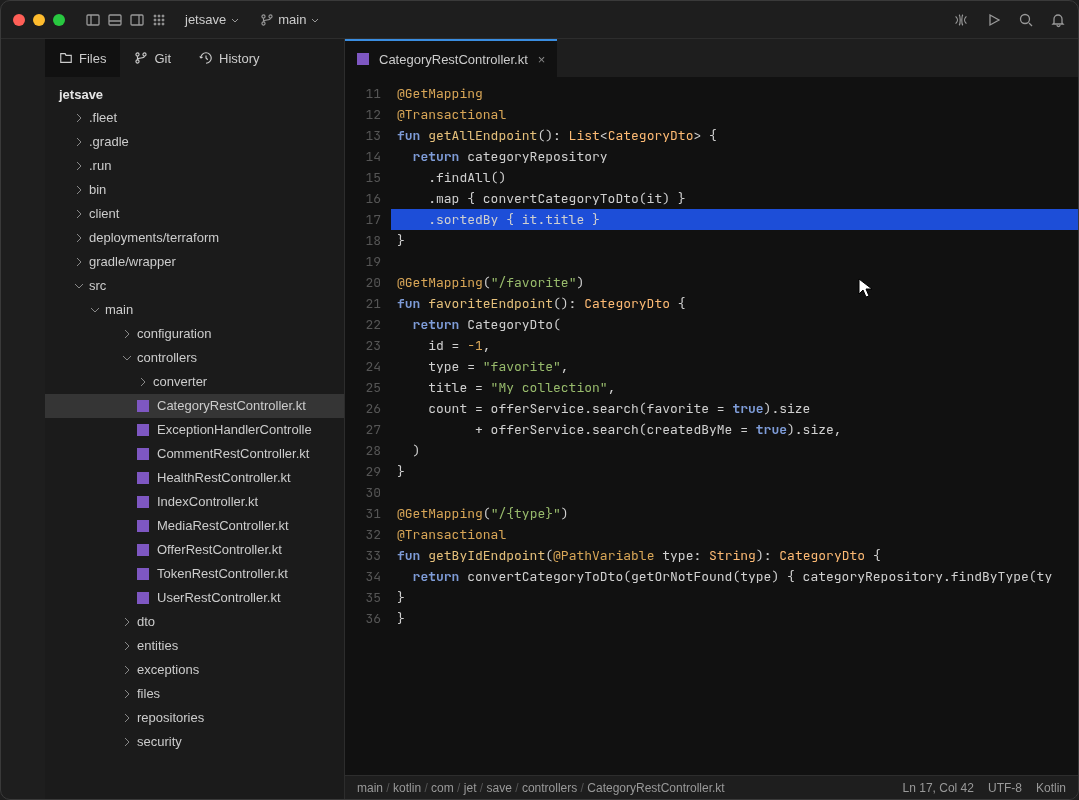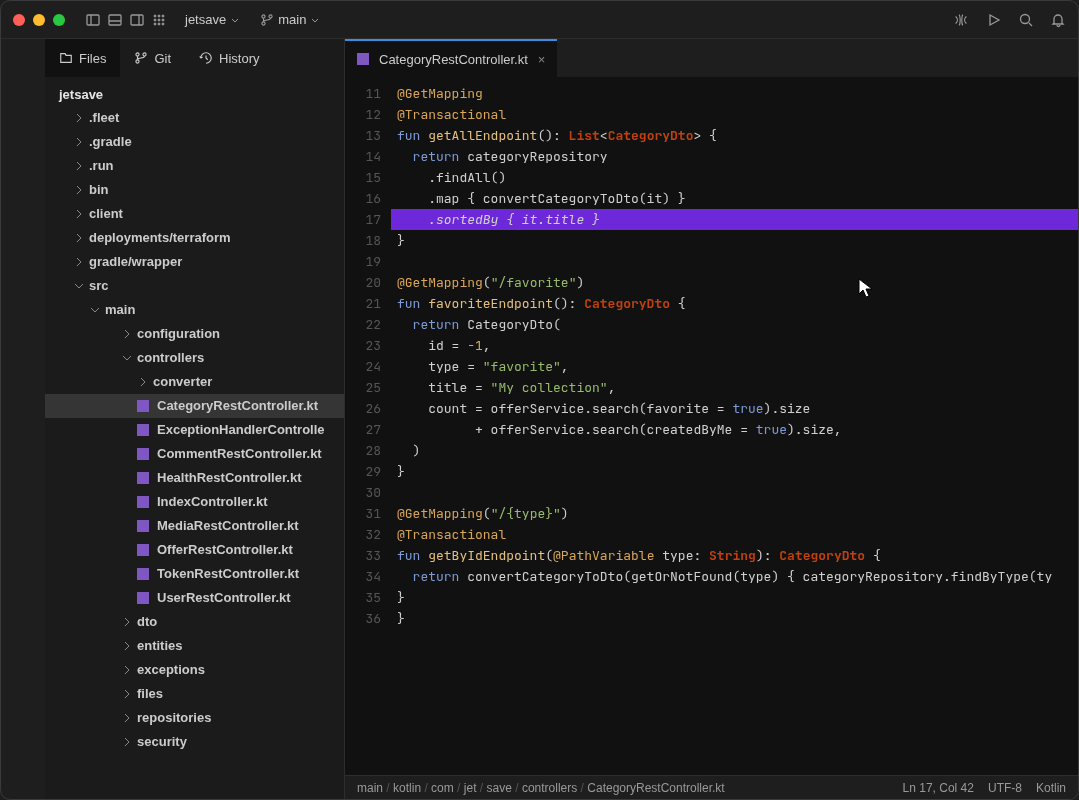--- a/index.html
+++ b/index.html
@@ -16,38 +16,38 @@
 .tb-right{margin-left:auto;display:flex;gap:16px;align-items:center;}
 .tb-right svg{stroke:#999;}
 
 .body{flex:1;display:flex;min-height:0;}
 .sidebar{width:300px;background:#1b1b1b;border-right:1px solid #2d2d2d;display:flex;flex-direction:column;margin-left:44px;}
 .side-tabs{height:38px;display:flex;align-items:stretch;}
 .side-tab{display:flex;align-items:center;gap:6px;padding:0 14px;color:#ccc;font-size:13px;cursor:pointer;}
 .side-tab.active{background:#111;}
 .tree{flex:1;overflow:auto;padding:6px 0;font-size:13px;color:#ccc;}
 .tree-root{font-weight:600;color:#e6e6e6;padding:4px 14px;}
-.tree-row{display:flex;align-items:center;gap:4px;padding:2px 4px;line-height:20px;white-space:nowrap;cursor:pointer;font-weight:bold;}
+.tree-row{display:flex;align-items:center;gap:4px;padding:2px 4px;line-height:20px;white-space:nowrap;cursor:pointer;}
 .tree-row.sel{background:#353535;}
 .chev{width:12px;height:12px;flex:none;}
 .kt-icon{width:12px;height:12px;background:#7e57c2;display:inline-block;margin-right:4px;}
 .indent{display:inline-block;}
 
 .editor-pane{flex:1;display:flex;flex-direction:column;min-width:0;}
 .tabs{height:38px;display:flex;align-items:stretch;background:#1e1e1e;}
 .tab{display:flex;align-items:center;gap:6px;padding:0 12px;color:#ccc;font-size:13px;border-top:2px solid transparent;}
 .tab.active{background:#111;border-top:2px solid #3a8de0;}
 .tab .close{color:#888;margin-left:4px;}
 .editor{flex:1;display:flex;font-family:"JetBrains Mono","Fira Code",Menlo,Consolas,monospace;font-size:13px;background:#111;overflow:hidden;}
 .gutter{width:46px;text-align:right;padding:6px 10px 6px 0;color:#555;user-select:none;}
 .gutter div{height:21px;line-height:21px;}
 .code{flex:1;padding:6px 0;min-width:0;white-space:pre;color:#d0d0d0;position:relative;}
 .code .line{height:21px;line-height:21px;padding:0 6px;}
-.code .line.hl{background:#6d28d9;font-style:italic;}
-.tok-ann{color:#d8a657;} .tok-kw{color:#7e9cd8;} .tok-fn{color:#e5c07b;} .tok-type{color:#c2410c;font-weight:bold;} .tok-str{color:#98bb6c;} .tok-lit{color:#d8a657;}
+.code .line.hl{background:#1d4ed8;}
+.tok-ann{color:#d8a657;} .tok-kw{color:#7e9cd8;font-weight:bold;} .tok-fn{color:#e5c07b;} .tok-type{color:#fdba74;} .tok-str{color:#98bb6c;} .tok-lit{color:#d8a657;}
 
 .status{height:24px;display:flex;align-items:center;padding:0 12px;font-size:12px;color:#999;gap:8px;background:#1e1e1e;border-top:1px solid #2d2d2d;}
 .bc-sep{color:#555;}
 .status-right{margin-left:auto;display:flex;gap:14px;}
 
 .cursor-ptr{position:absolute;left:858px;top:278px;pointer-events:none;}
 </style>
 </head>
 <body>
 

